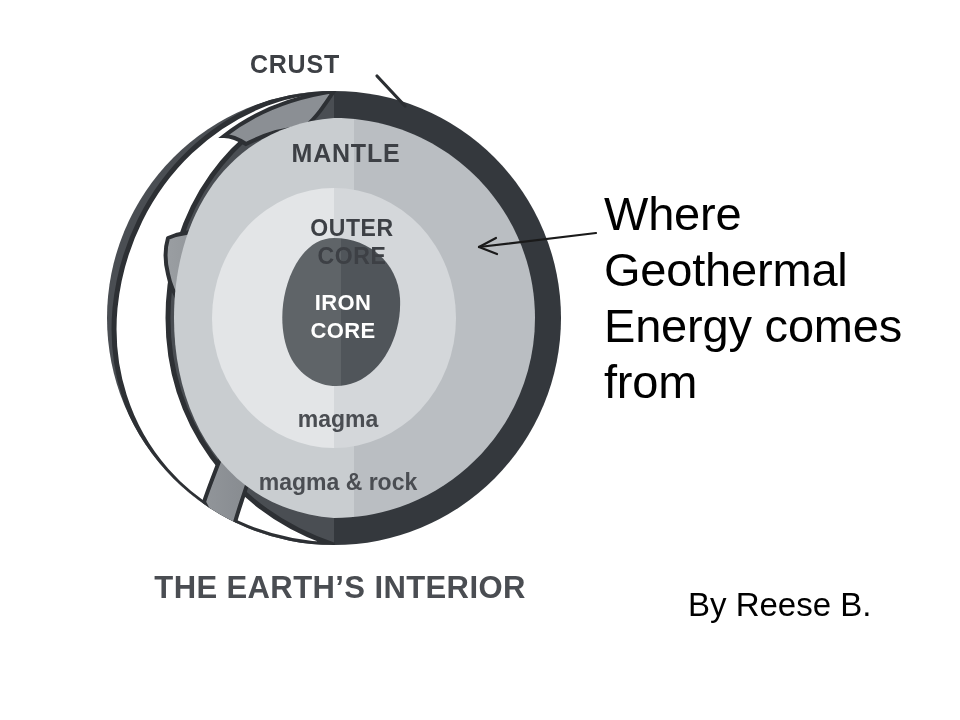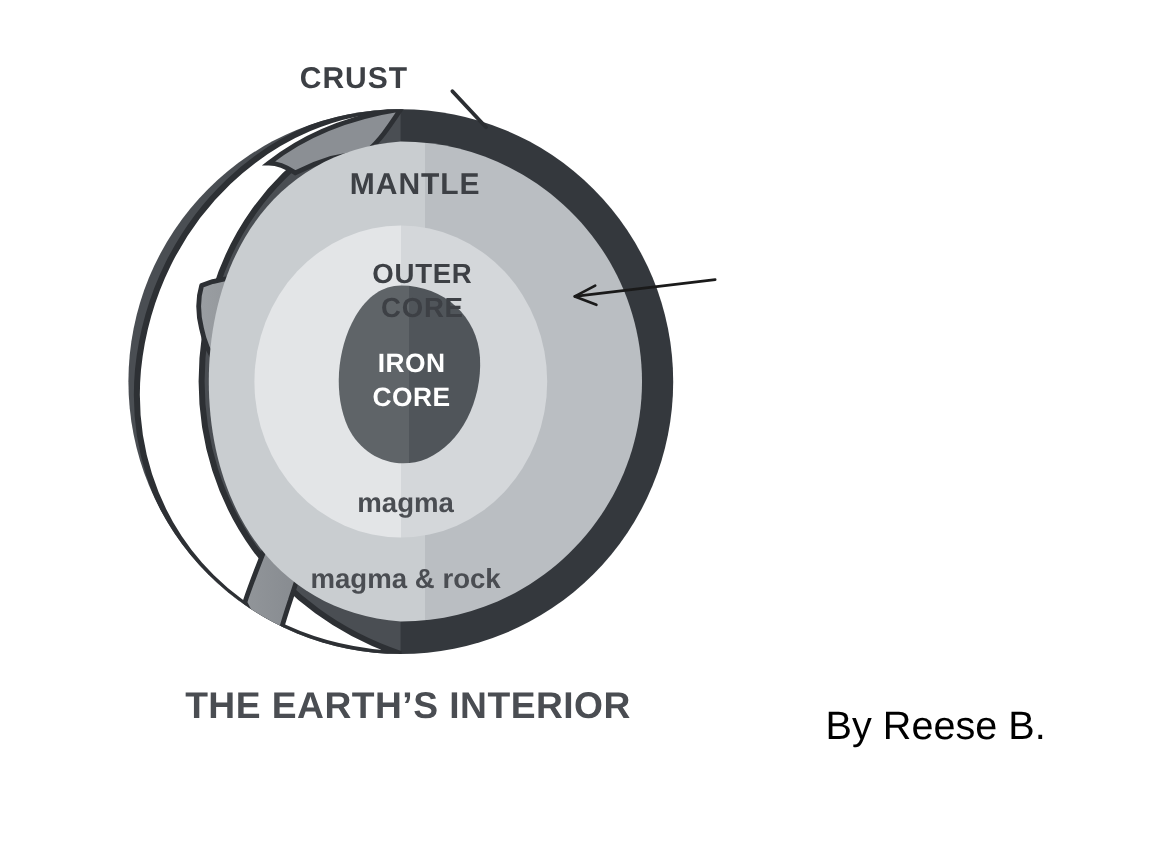--- a/index.html
+++ b/index.html
@@ -177,16 +177,17 @@
 
       <text x="260" y="558" text-anchor="middle" font-family="Liberation Sans, sans-serif" font-size="31" font-weight="bold" fill="#4a4d52" letter-spacing="0.4">THE EARTH’S INTERIOR</text>
 
       <g>
         <path d="M 516 193 L 399 207" stroke="#1a1a1a" stroke-width="2.2" fill="none" stroke-linecap="round"></path>
         <path d="M 399 207 L 416 198 M 399 207 L 417 214" stroke="#1a1a1a" stroke-width="2.2" fill="none" stroke-linecap="round"></path>
       </g>
     </svg>
   </div>
 
+  <div id="title-text">Where Geothermal Energy comes from</div>
 
   <div id="byline-text">By Reese B.</div>
 
 </div>
 
 </body></html>

